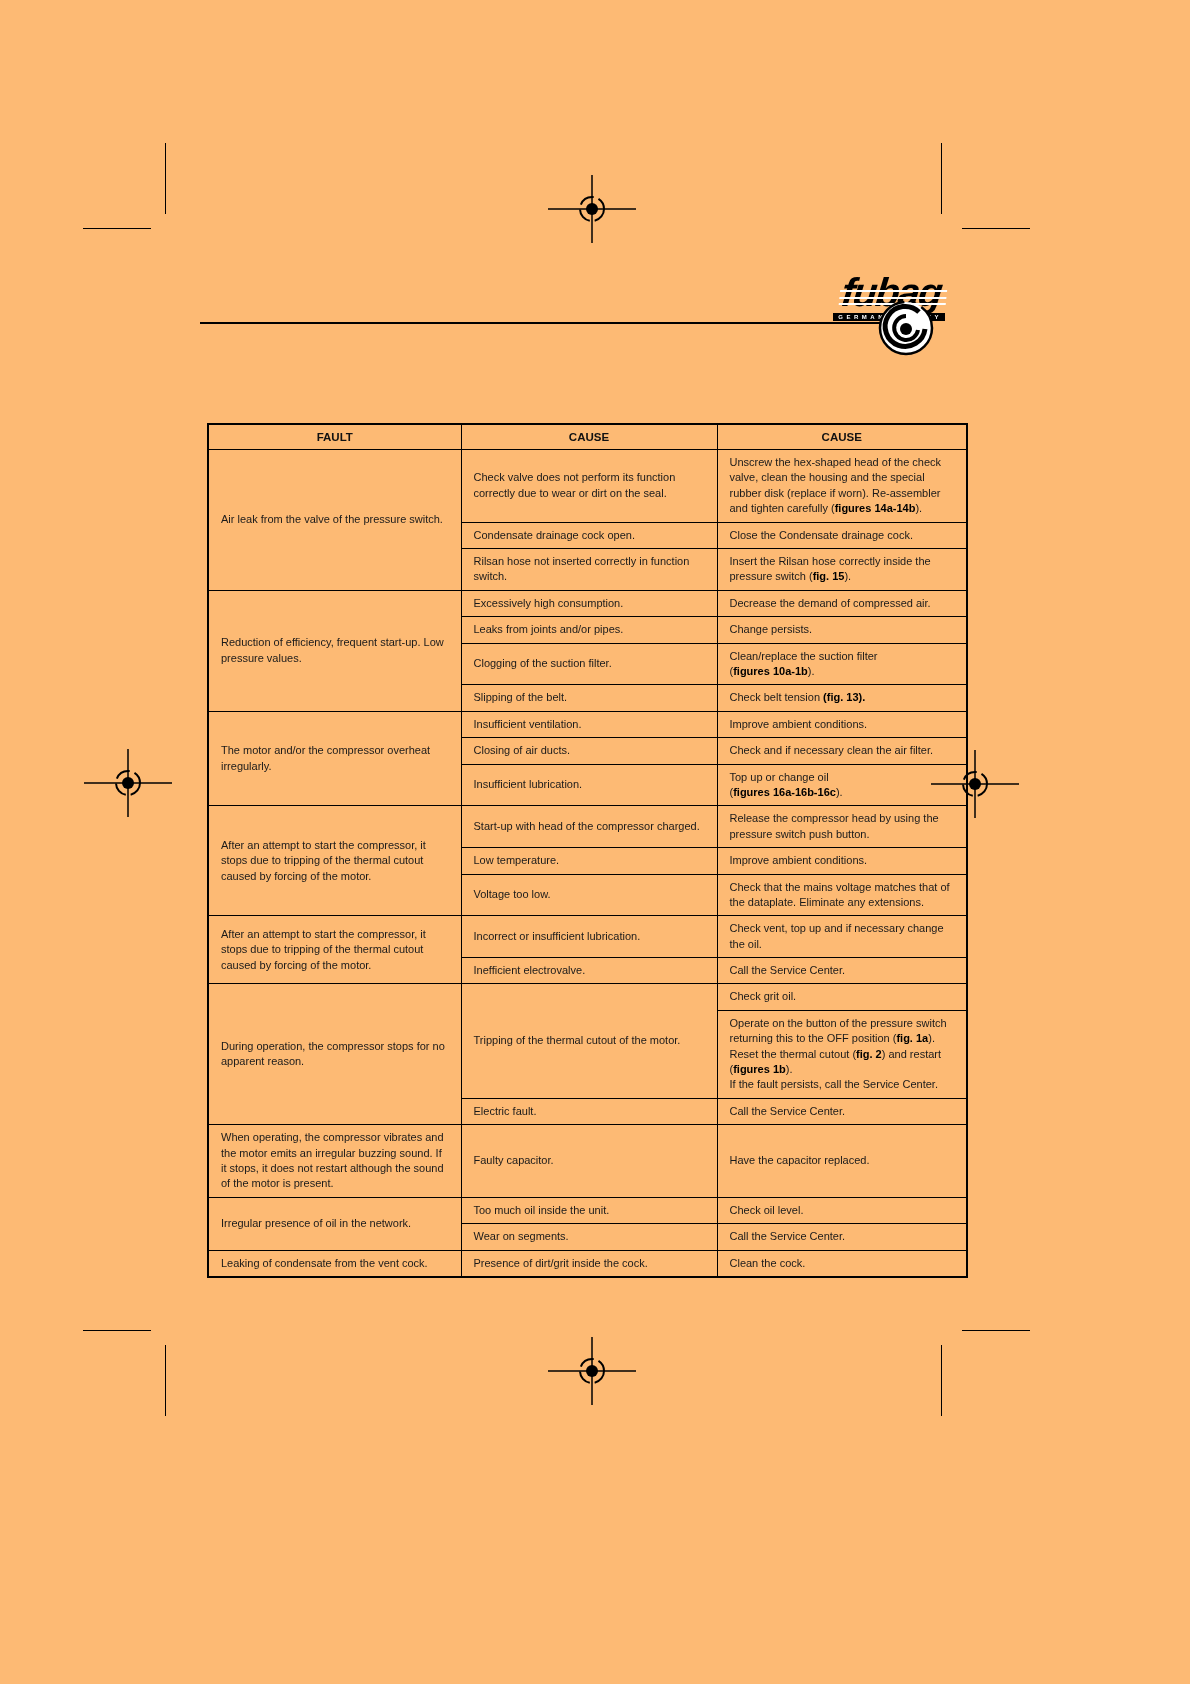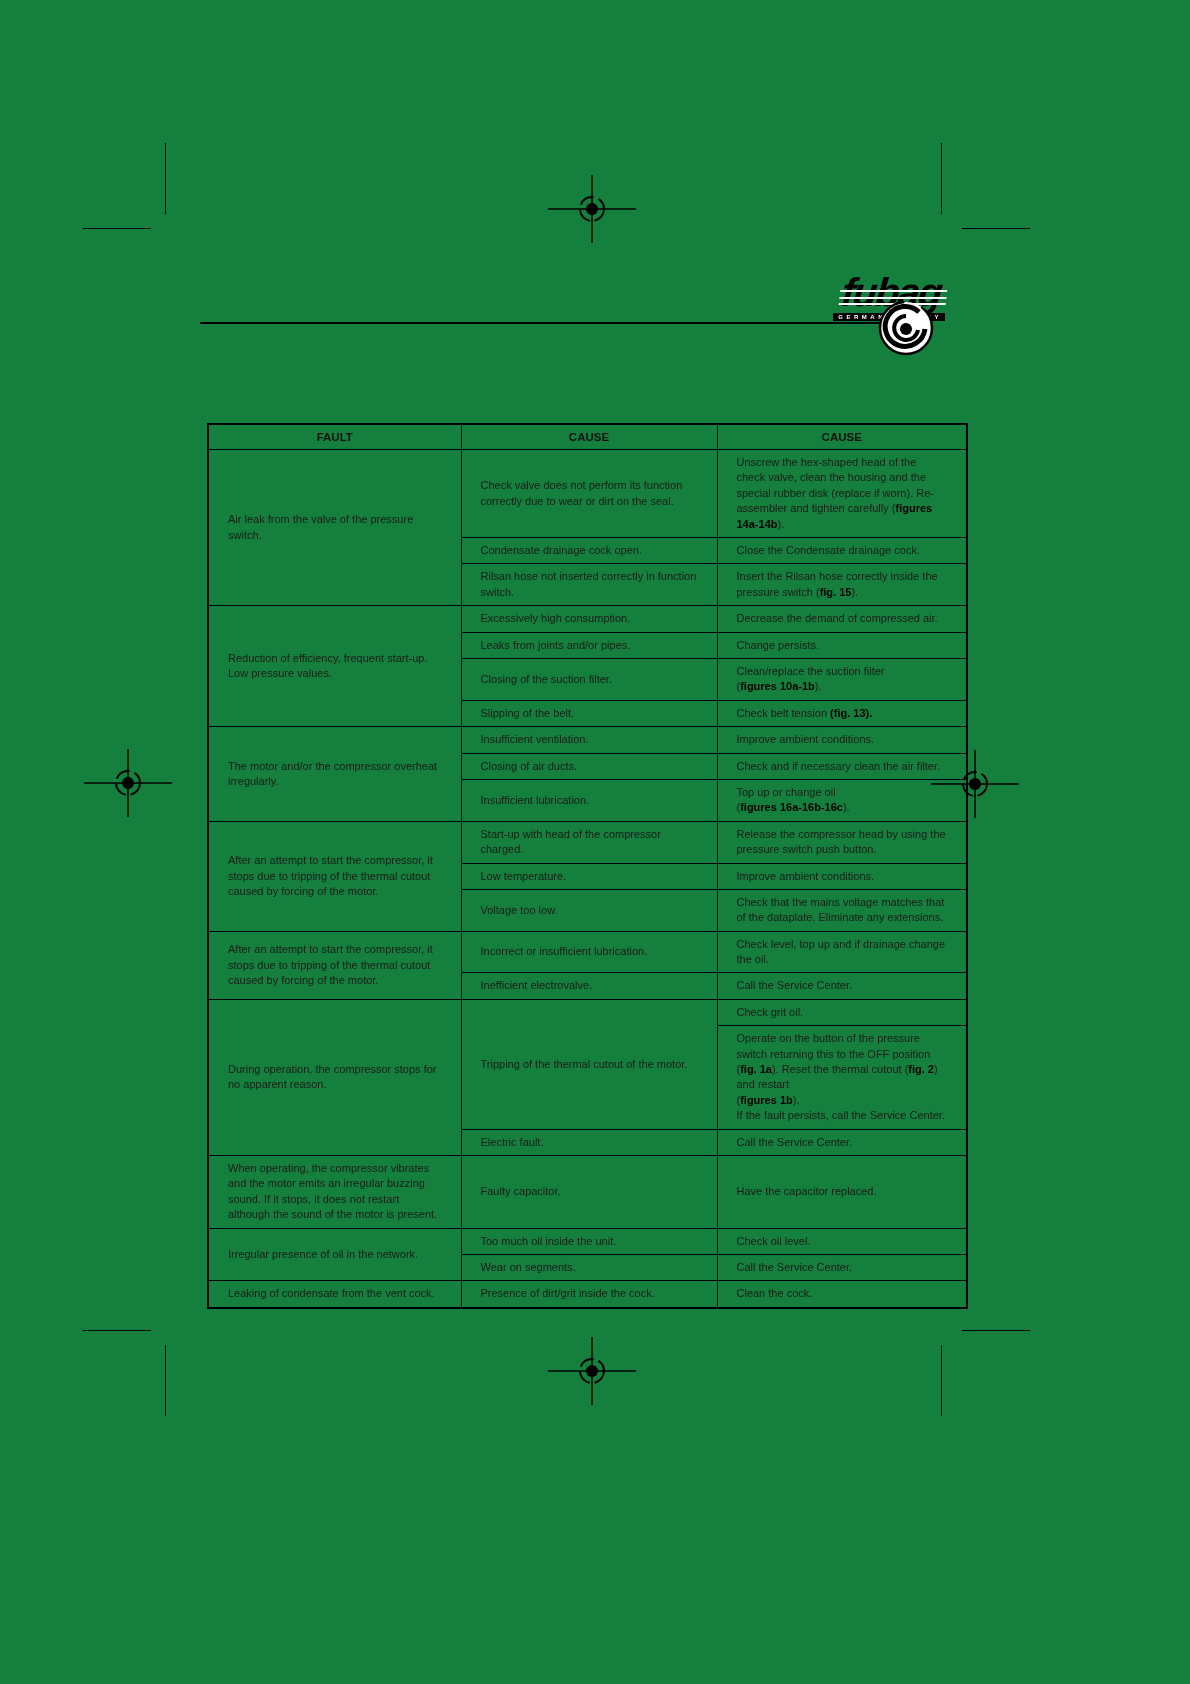--- a/index.html
+++ b/index.html
@@ -1,19 +1,19 @@
 <!DOCTYPE html>
 <html><head>
 <meta charset="utf-8">
 <style>
   html,body{margin:0;padding:0;background:#ffffff;}
   .page{
     position:relative;
     width:1190px;height:1684px;
-    background:#15803d;
+    background:#fdba74;
     font-family:"Liberation Sans","DejaVu Sans",sans-serif;
     color:#1a1a1a;
     overflow:hidden;
   }
   
   .mark{position:absolute;background:#000;}
   .reg{position:absolute;width:96px;height:96px;margin-left:-48px;margin-top:-48px;}
   .reg svg{display:block;width:96px;height:96px;}
   
   .rule{position:absolute;left:200px;top:322px;width:690px;height:2px;background:#000;}
@@ -39,21 +39,21 @@
     border-collapse:collapse;table-layout:fixed;
     border:2px solid #000;
     font-size:11px;line-height:1.4;color:#1a1a1a;
   }
   table.faults th{
     border:1px solid #000;font-size:11.5px;font-weight:bold;
     text-align:center;padding:4px 6px;height:15px;color:#111;
   }
   table.faults td{
     border:1px solid #000;vertical-align:middle;
-    padding:5px 19px;word-wrap:break-word;margin-left:12px;
+    padding:5px 12px;word-wrap:break-word;margin-left:12px;
   }
   table.faults td b{font-weight:bold;color:#000;}
 </style>
 </head>
 <body>
 
 <div class="page">
 
   <div class="mark" style="left:165px;top:143px;width:1px;height:71px;"></div>
   <div class="mark" style="left:83px;top:228px;width:68px;height:1px;"></div>
@@ -139,21 +139,21 @@
         <tr>
           <td rowspan="4">Reduction of efficiency, frequent start-up. Low pressure values.</td>
           <td>Excessively high consumption.</td>
           <td>Decrease the demand of compressed air.</td>
         </tr>
         <tr>
           <td>Leaks from joints and/or pipes.</td>
           <td>Change persists.</td>
         </tr>
         <tr>
-          <td>Closing of the suction filter.</td>
+          <td>Clogging of the suction filter.</td>
           <td>Clean/replace the suction filter<br>(<b>figures 10a-1b</b>).</td>
         </tr>
         <tr>
           <td>Slipping of the belt.</td>
           <td>Check belt tension <b>(fig. 13).</b></td>
         </tr>
         <tr>
           <td rowspan="3">The motor and/or the compressor overheat irregularly.</td>
           <td>Insufficient ventilation.</td>
           <td>Improve ambient conditions.</td>
@@ -175,21 +175,21 @@
           <td>Low temperature.</td>
           <td>Improve ambient conditions.</td>
         </tr>
         <tr>
           <td>Voltage too low.</td>
           <td>Check that the mains voltage matches that of the dataplate. Eliminate any extensions.</td>
         </tr>
         <tr>
           <td rowspan="2">After an attempt to start the compressor, it stops due to tripping of the thermal cutout caused by forcing of the motor.</td>
           <td>Incorrect or insufficient lubrication.</td>
-          <td>Check level, top up and if drainage change the oil.</td>
+          <td>Check vent, top up and if necessary change the oil.</td>
         </tr>
         <tr>
           <td>Inefficient electrovalve.</td>
           <td>Call the Service Center.</td>
         </tr>
         <tr>
           <td rowspan="3">During operation, the compressor stops for no apparent reason.</td>
           <td rowspan="2">Tripping of the thermal cutout of the motor.</td>
           <td>Check grit oil.</td>
         </tr>

